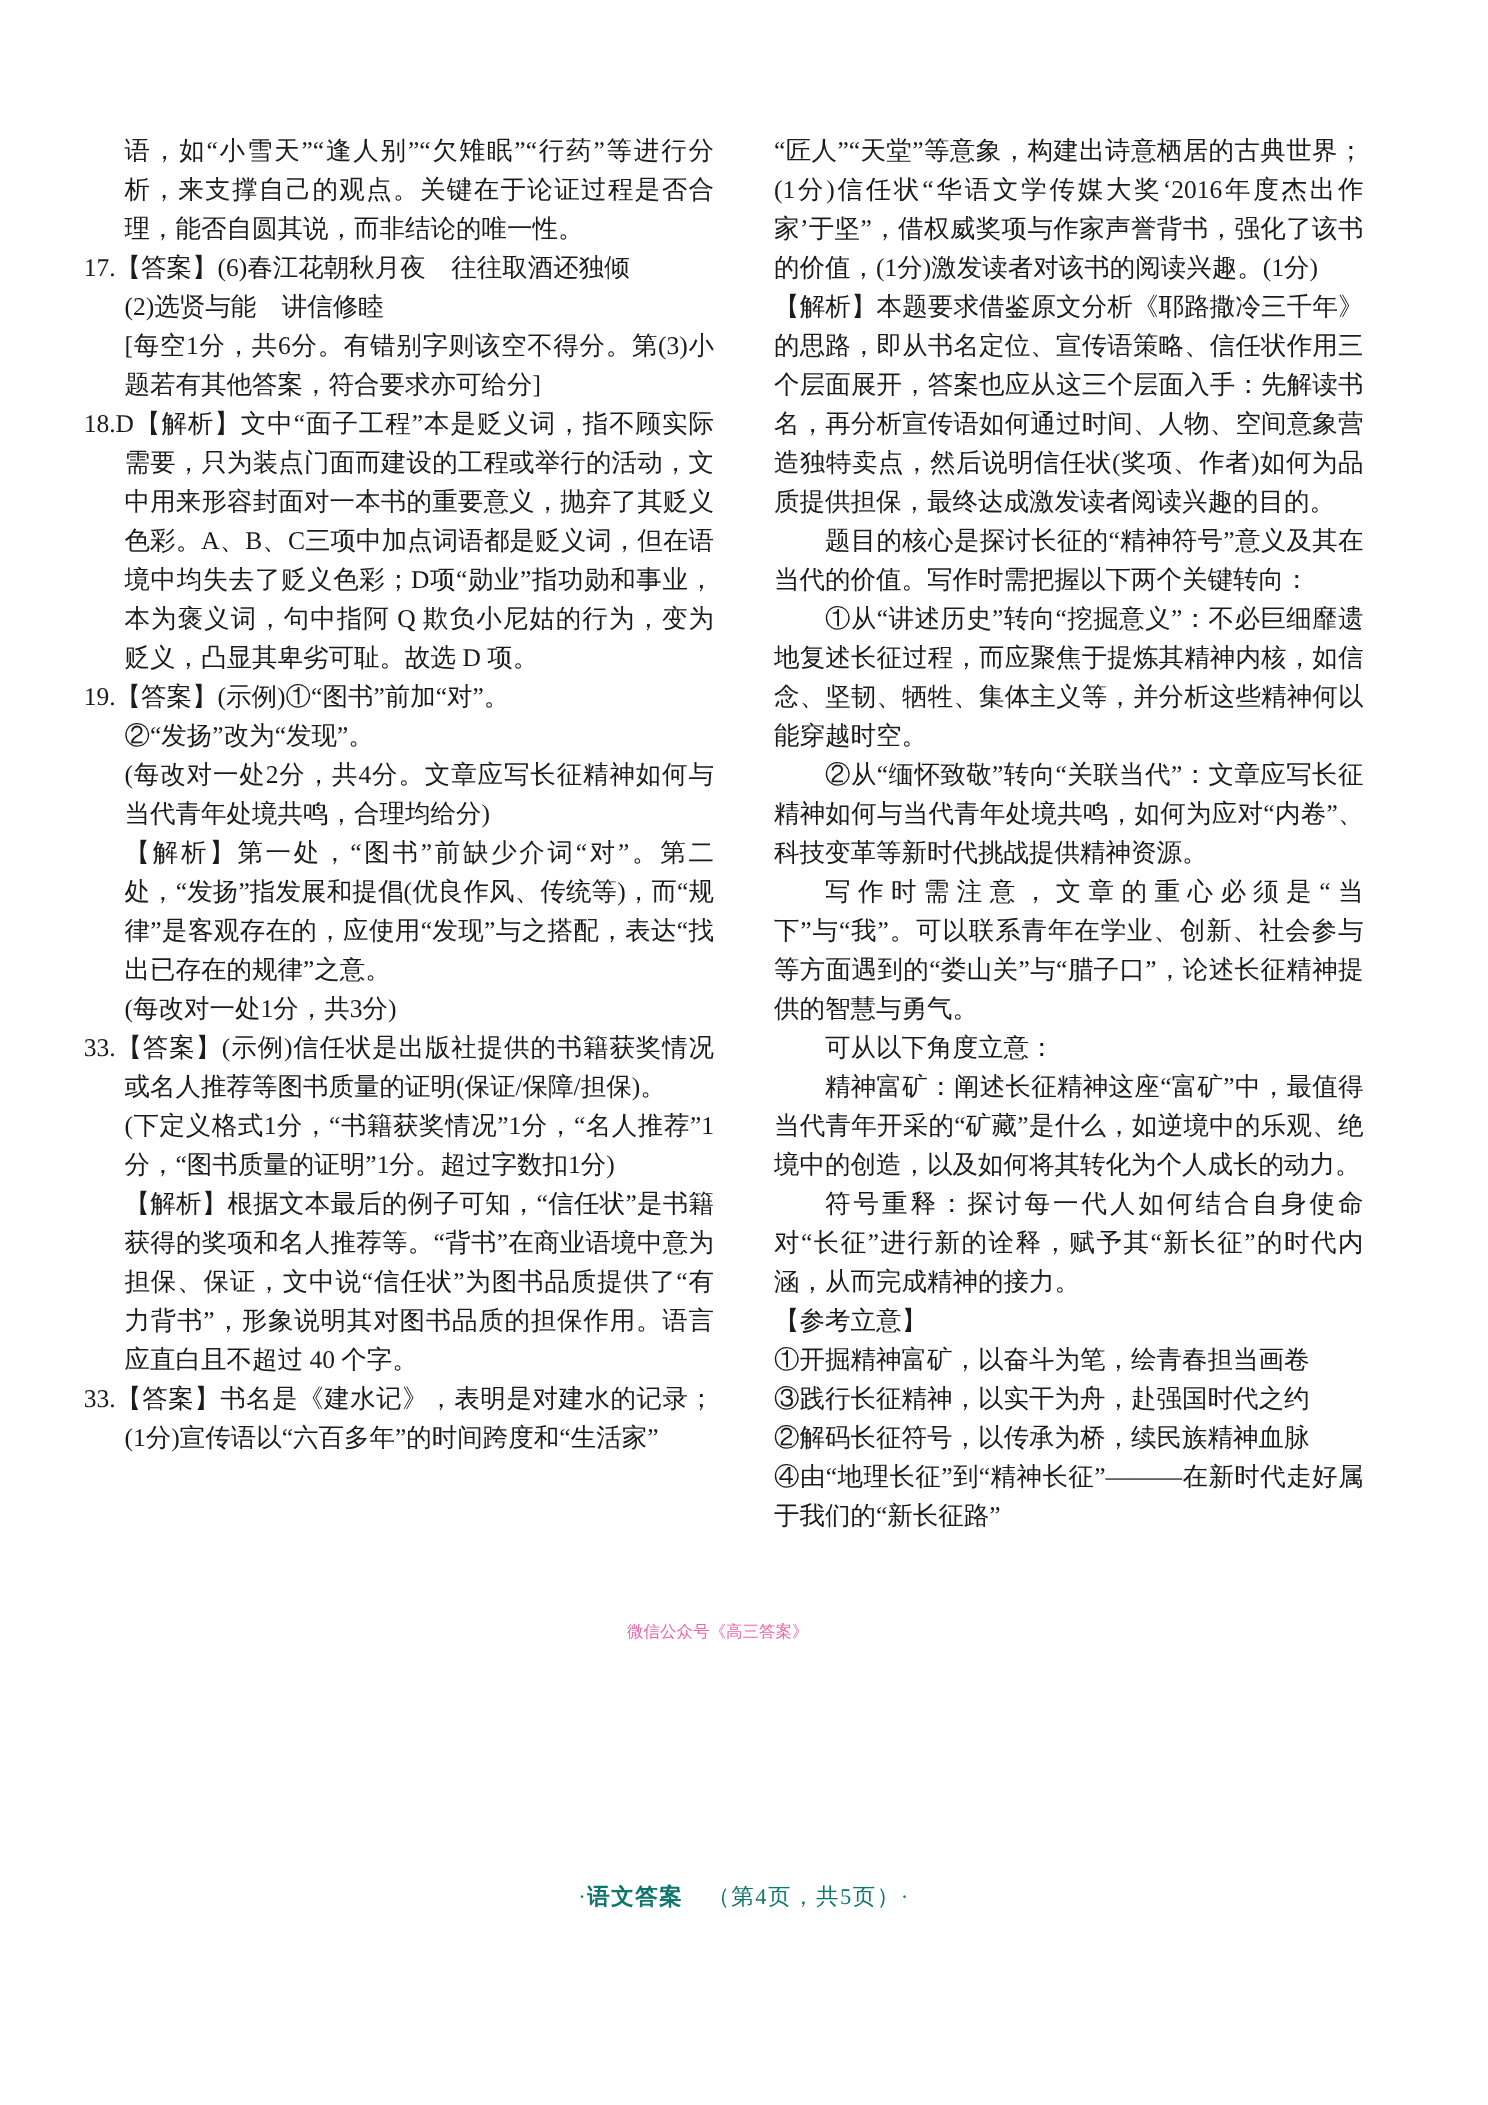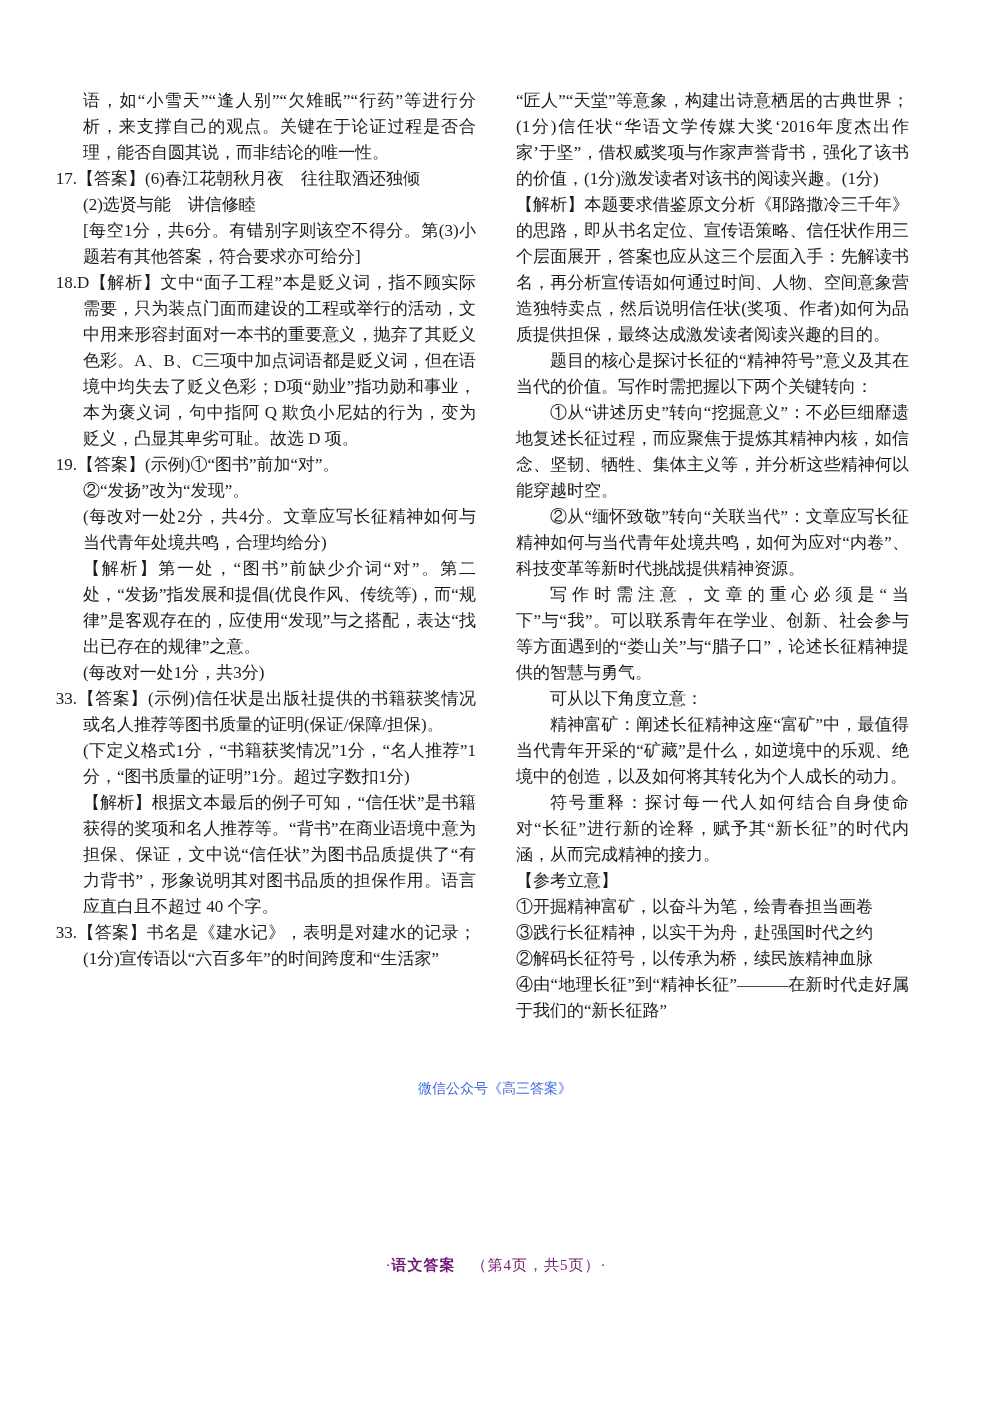--- a/index.html
+++ b/index.html
@@ -51,29 +51,29 @@
     font-weight: 400;
   }
   .footer {
     position: absolute;
     top: 1252px;
     left: 0;
     width: 992px;
     text-align: center;
     font-size: 15px;
     letter-spacing: 1px;
-    color: #701a75;
+    color: #0f766e;
   }
   .footer b { font-weight: 700; }
   .watermark {
     position: absolute;
     left: 418px;
     top: 1080px;
-    color: #1d4ed8;
-    font-size: 14px;
+    color: #ec4899;
+    font-size: 11px;
     line-height: 16px;
     font-family: "Liberation Sans", "DejaVu Sans", sans-serif;
     opacity: 0.85;
     white-space: nowrap;
     pointer-events: none;
   }
 </style>
 </head>
 <body>
 

